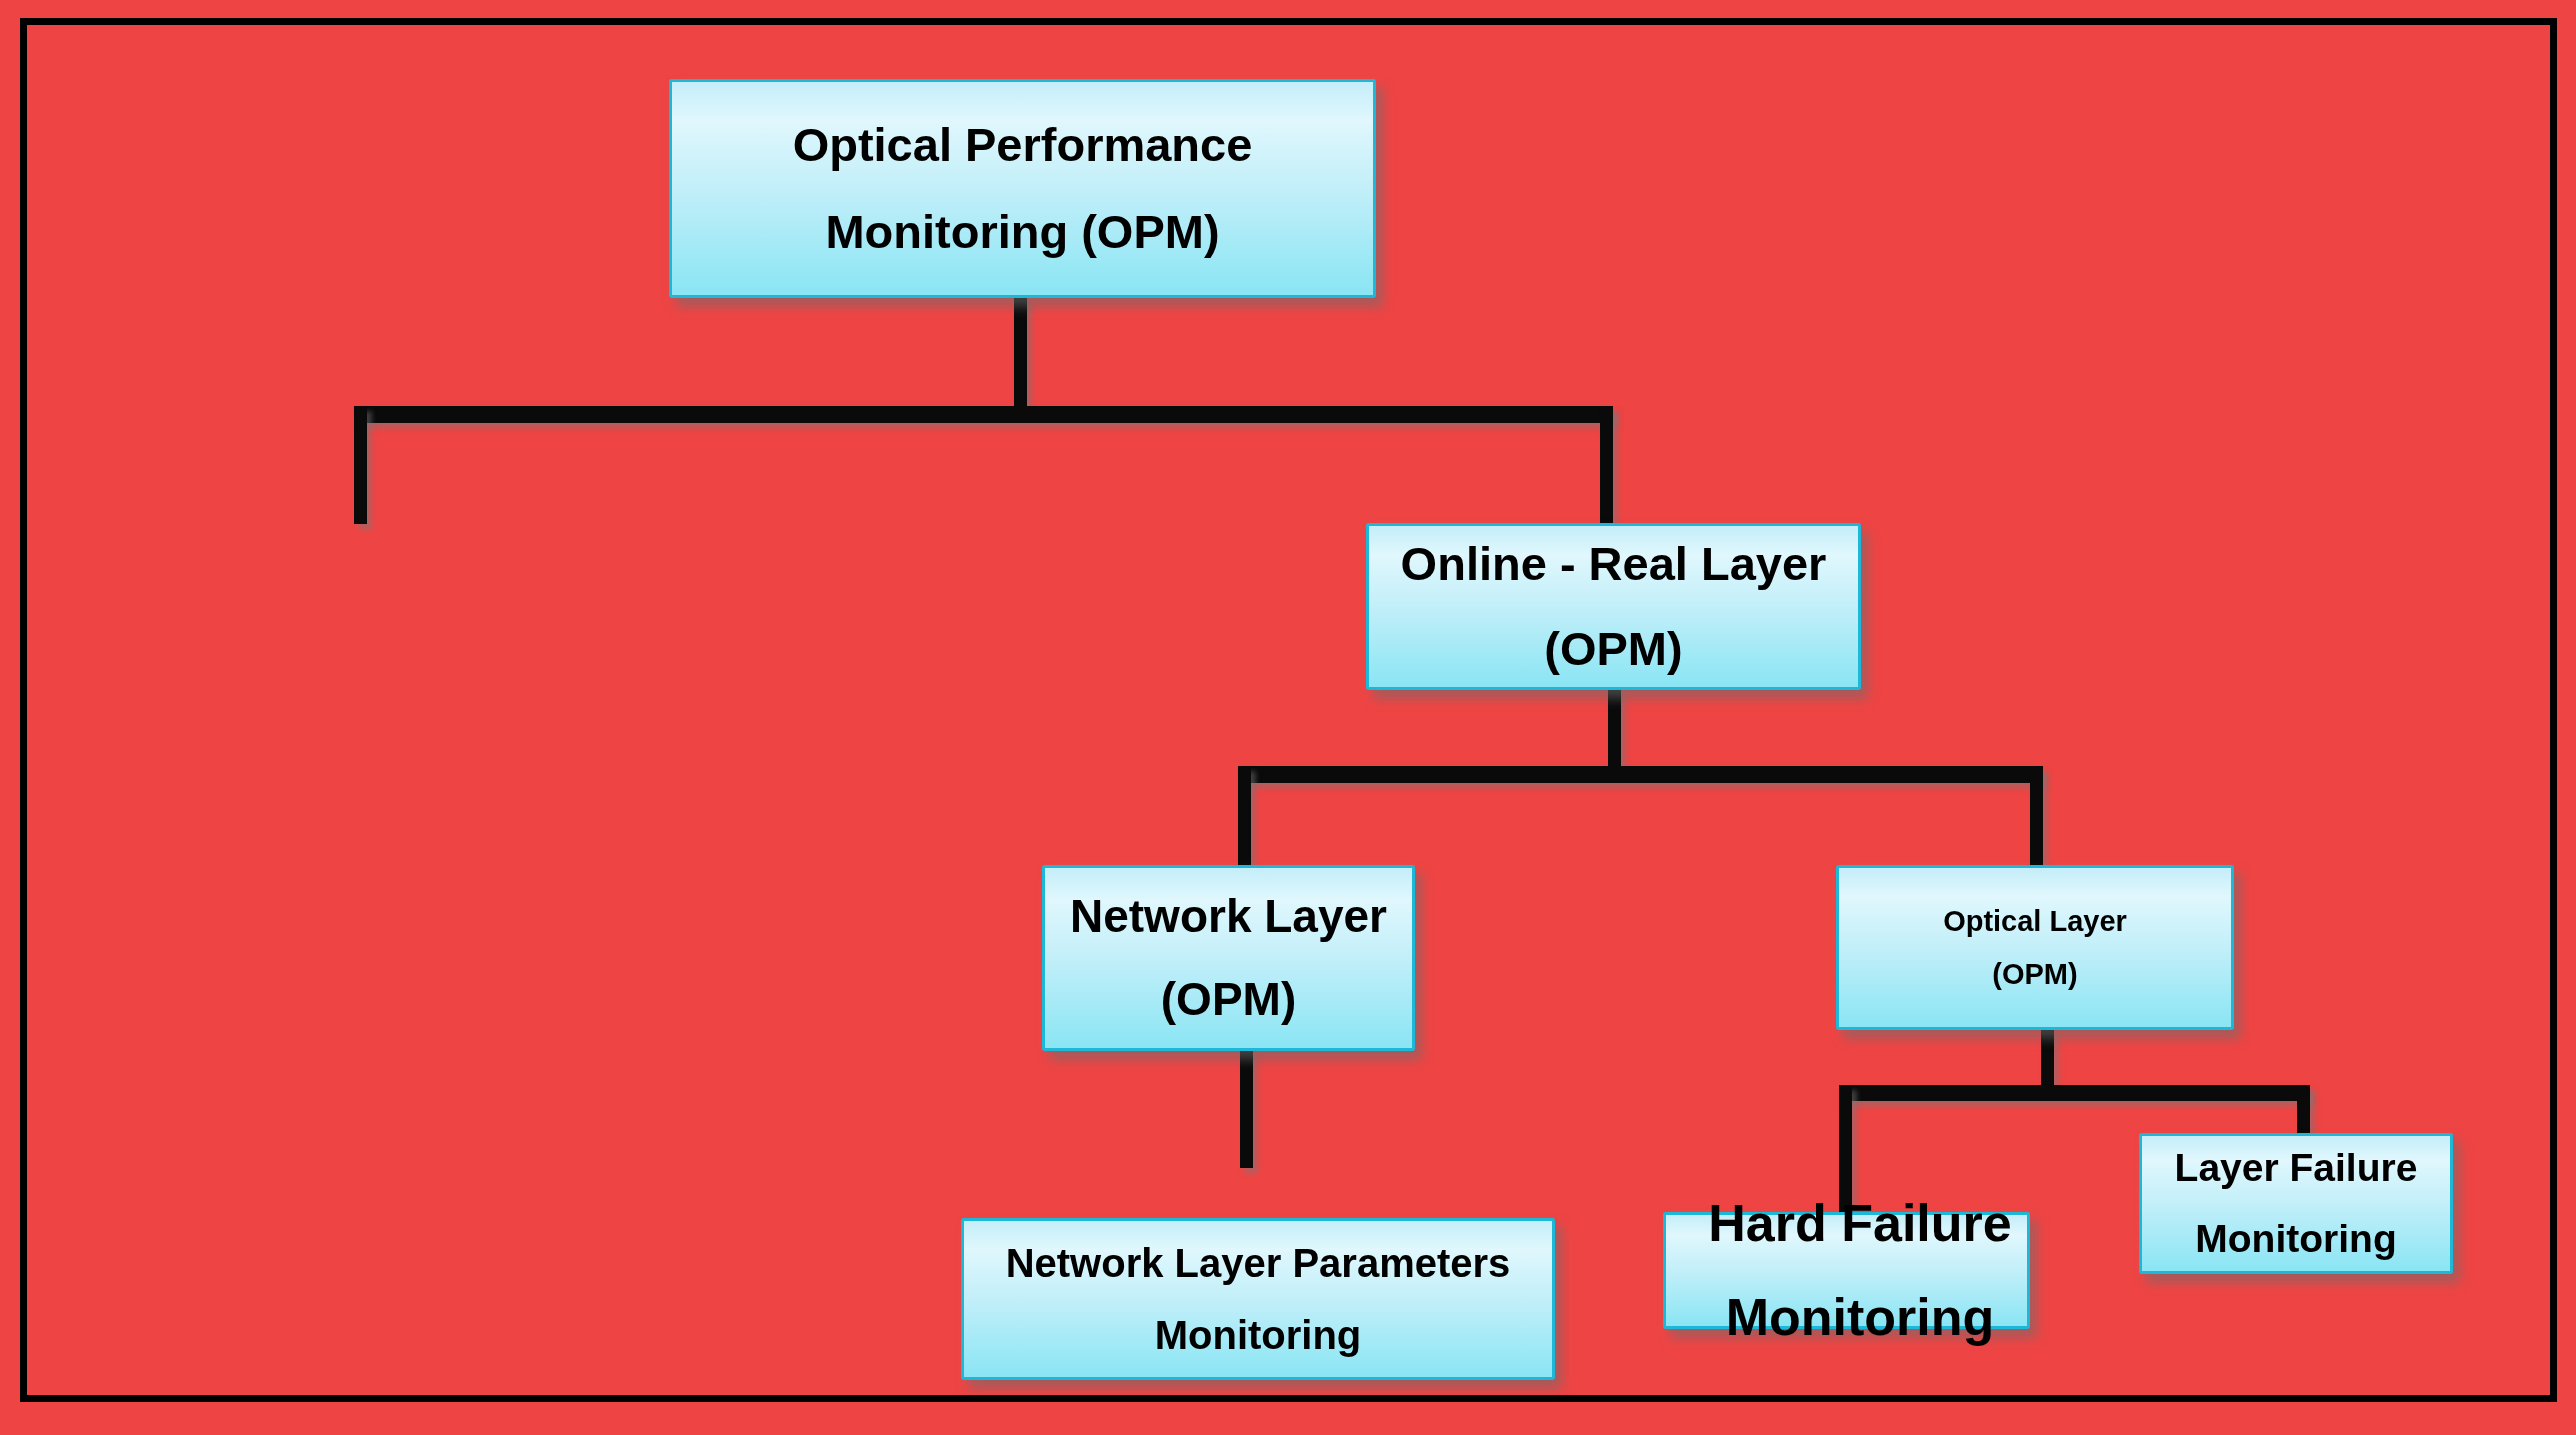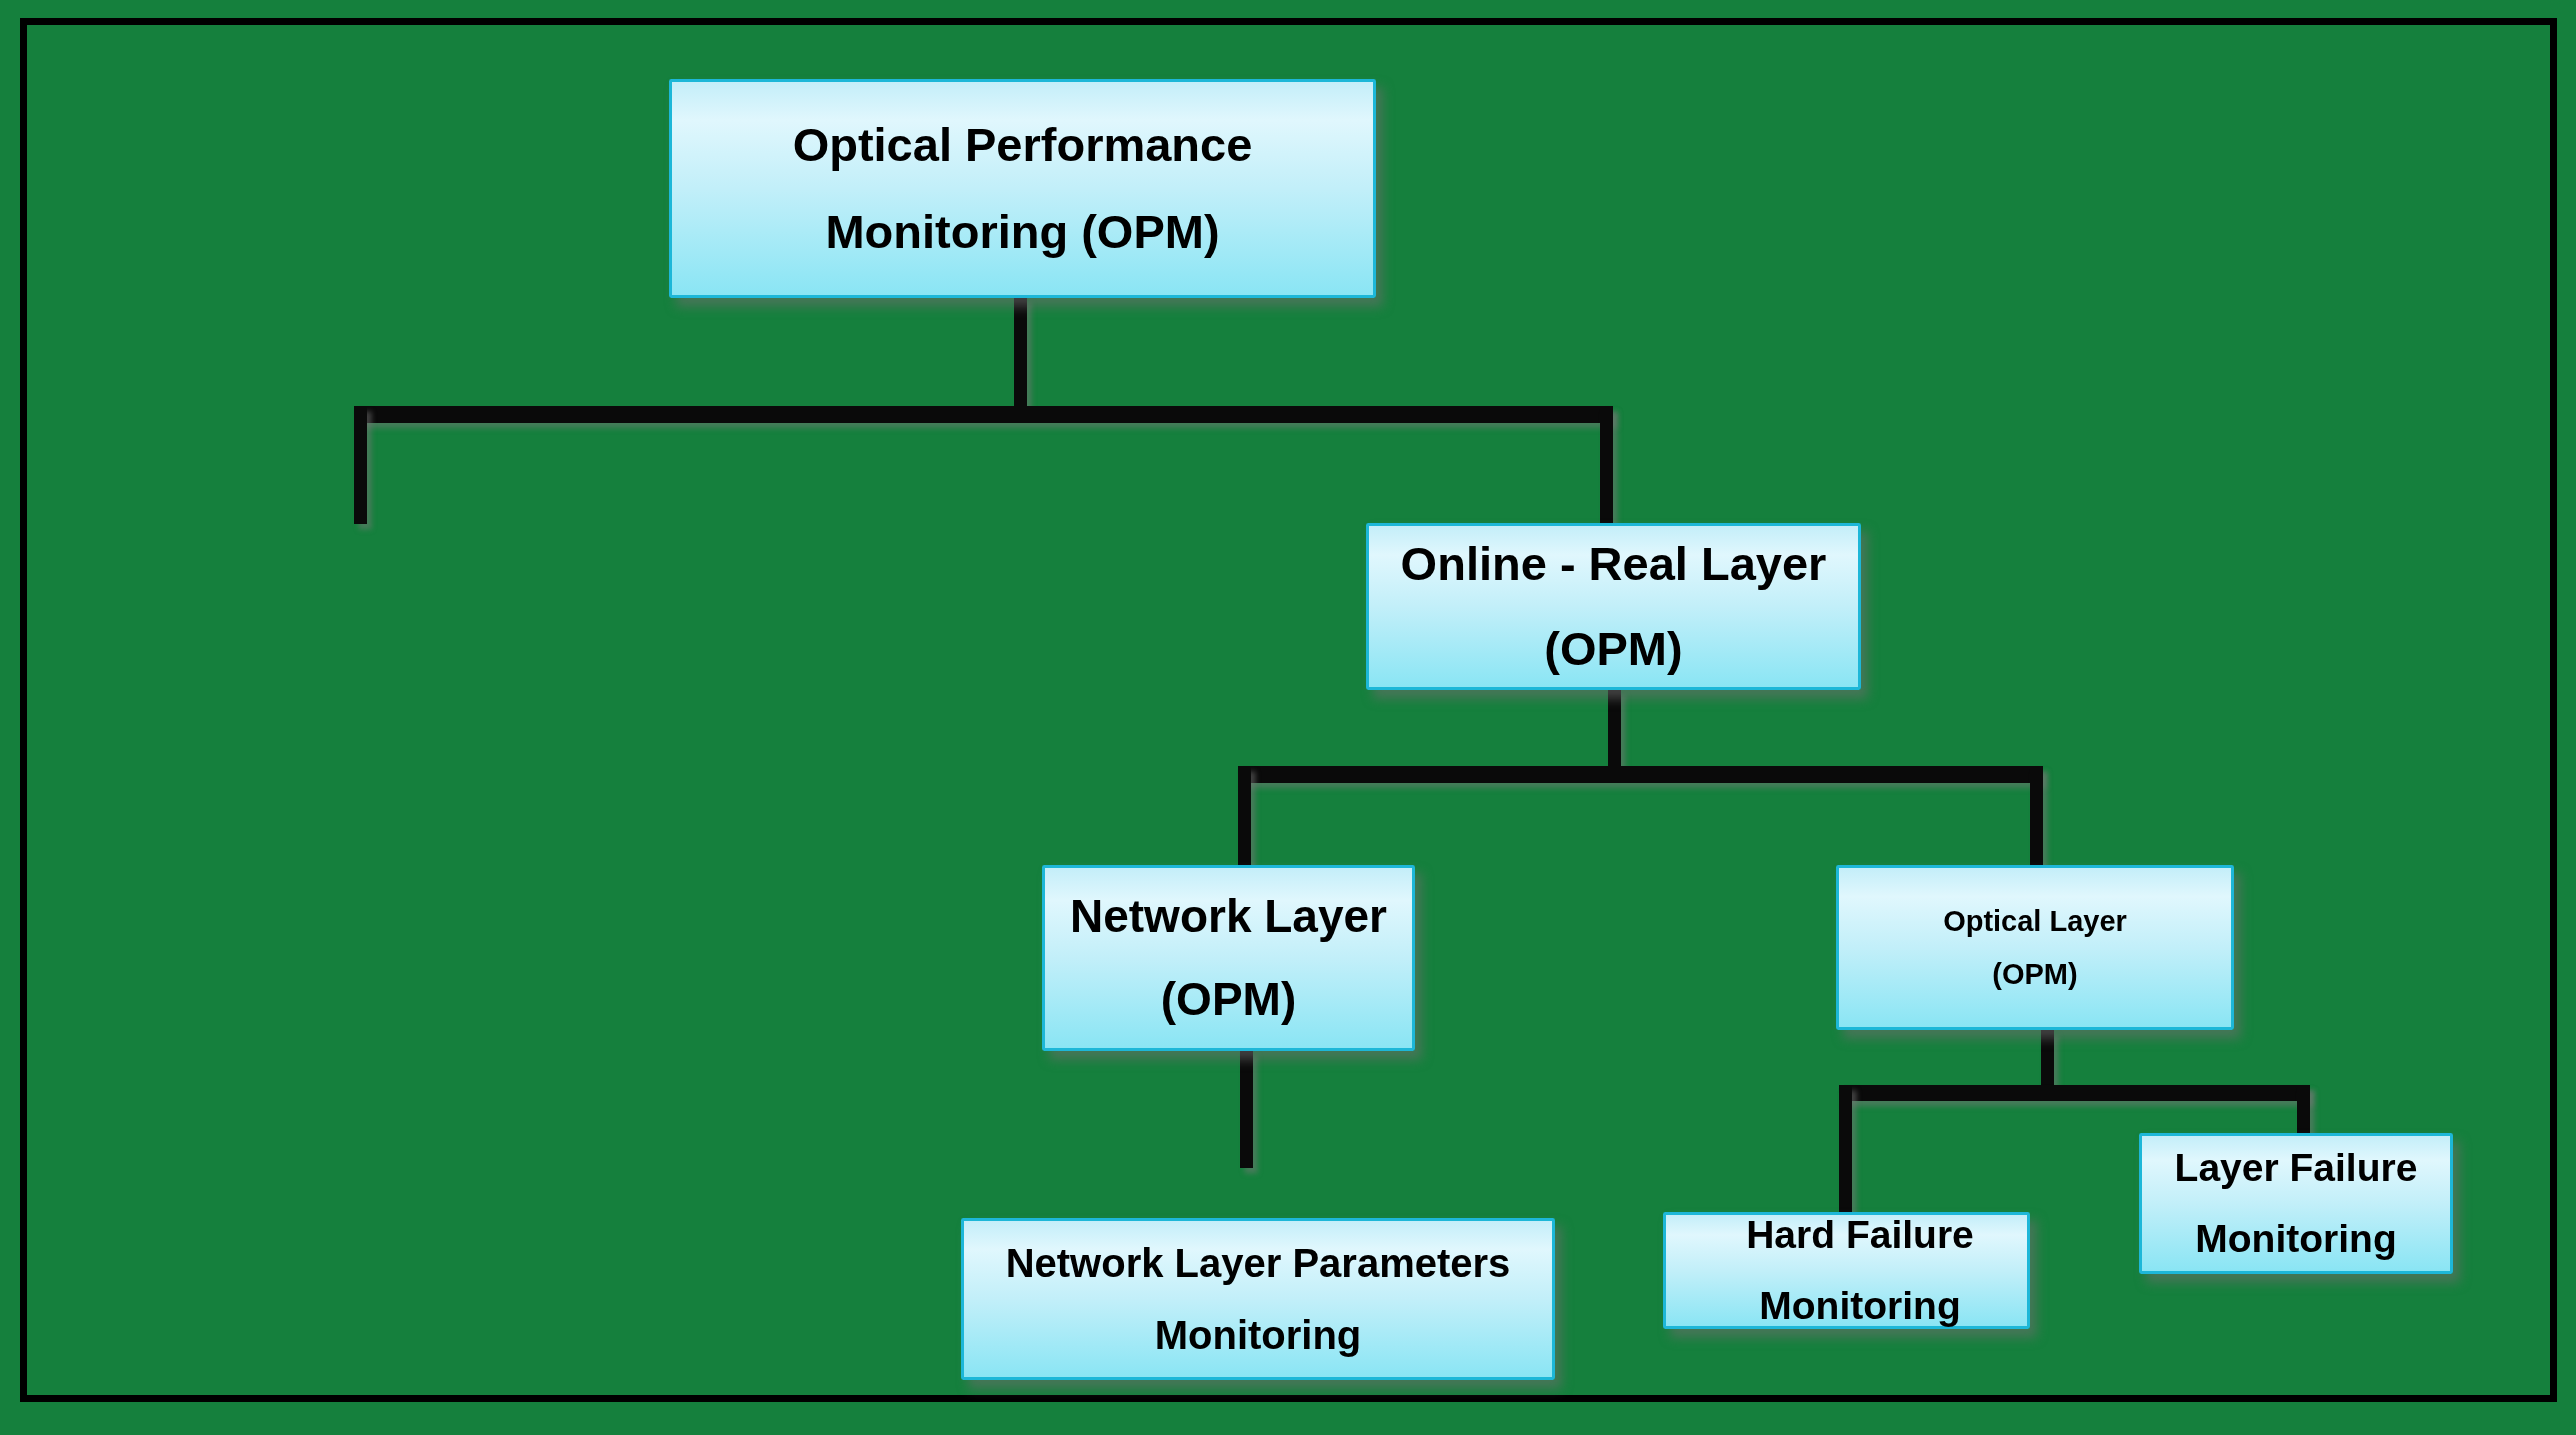--- a/index.html
+++ b/index.html
@@ -5,21 +5,21 @@
   html, body {
     margin: 0;
     padding: 0;
     background: #ffffff;
     font-family: "Liberation Sans", "DejaVu Sans", sans-serif;
   }
   .stage {
     position: relative;
     width: 2576px;
     height: 1435px;
-    background: #15803d;
+    background: #ef4444;
     overflow: hidden;
   }
   .frame {
     position: absolute;
     left: 19.7px;
     top: 18px;
     width: 2523px;
     height: 1370px;
     border: 7.9px solid #000000;
     background: transparent;
@@ -45,21 +45,21 @@
     background: #0a0a0a;
     box-shadow: 4.7px 5.5px 5.5px rgba(120,120,120,0.5);
   }
   
   .n-root          { left: 669px;  top: 79px;  width: 707px; height: 219px; font-size: 47px; line-height: 1.85; }
   .n-offline       { left: 117px;  top: 523px;  width: 494px; height: 167px; font-size: 47px; }
   .n-online        { left: 1366px; top: 523px;  width: 495px; height: 167px; font-size: 47px; }
   .n-network-layer { left: 1042px; top: 865px; width: 373px; height: 186px; font-size: 46px; }
   .n-optical-layer { left: 1836px; top: 865px; width: 398px; height: 165px; font-size: 29px; }
   .n-network-params{ left: 961px; top: 1218px; width: 594px; height: 162px; font-size: 40px; }
-  .n-hard-failure  { left: 1663px; top: 1212px; width: 367px; height: 117px; font-size: 39px; padding-left: 27px; }
+  .n-hard-failure  { left: 1663px; top: 1212px; width: 367px; height: 117px; font-size: 52px; padding-left: 27px; }
   .n-soft-failure  { left: 2139px; top: 1133px; width: 314px; height: 141px; font-size: 39px; }
   
   .c-v1  { left: 1014px; top: 297px;  width: 12.6px;   height: 110px; }
   .c-h1  { left: 354px;  top: 406px;  width: 1259px; height: 17.3px;  }
   .c-d1l { left: 354px;  top: 406px;  width: 12.6px;   height: 118px; }
   .c-d1r { left: 1600px; top: 406px;  width: 12.6px;   height: 118px; }
   .c-v2  { left: 1608px; top: 689px;  width: 12.6px;   height: 79px; }
   .c-h2  { left: 1238px; top: 766px;  width: 804px; height: 17.3px;  }
   .c-d2l { left: 1238px; top: 766px;  width: 12.6px;   height: 99px; }
   .c-d2r { left: 2030px; top: 766px;  width: 12.6px;   height: 99px; }

